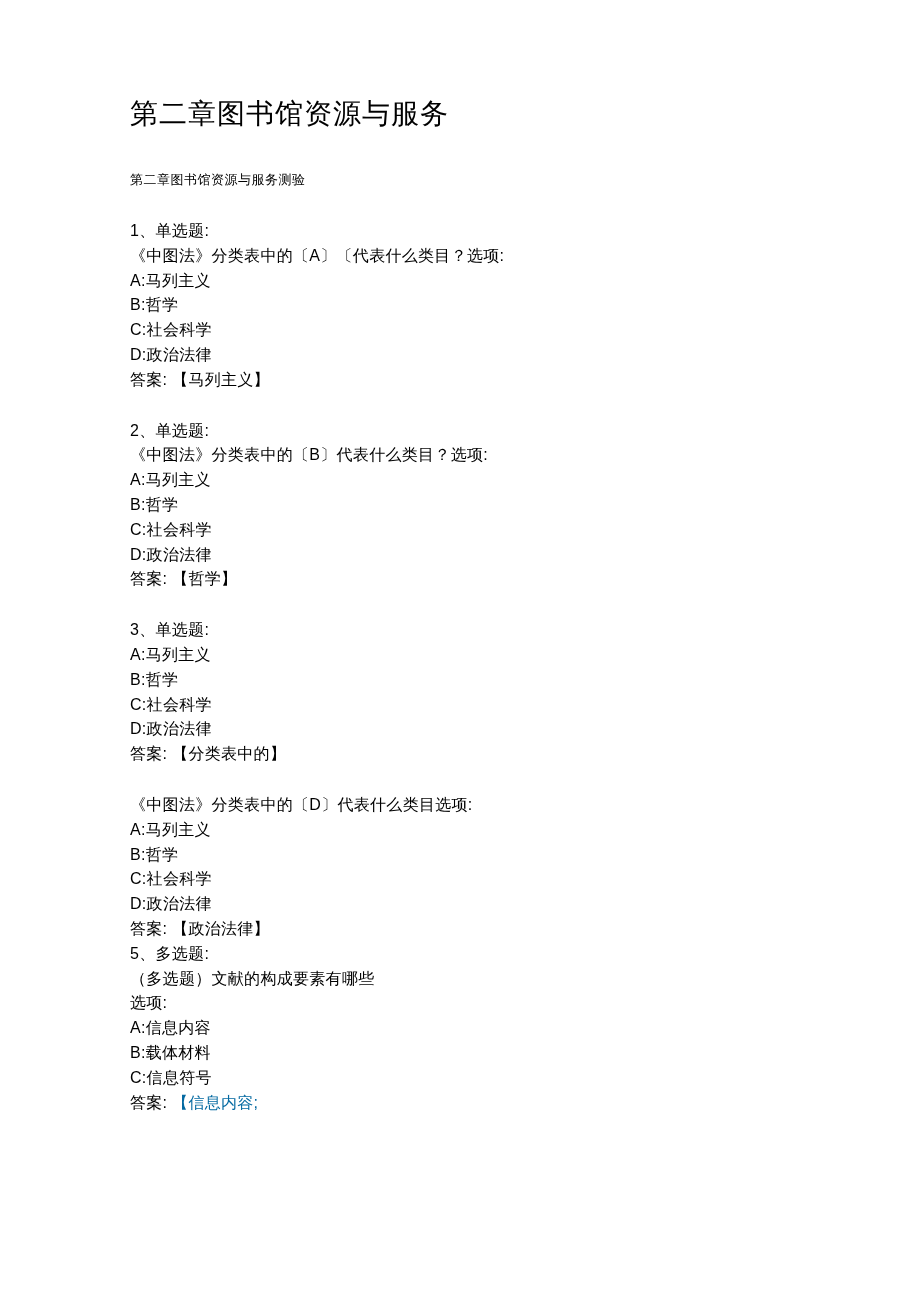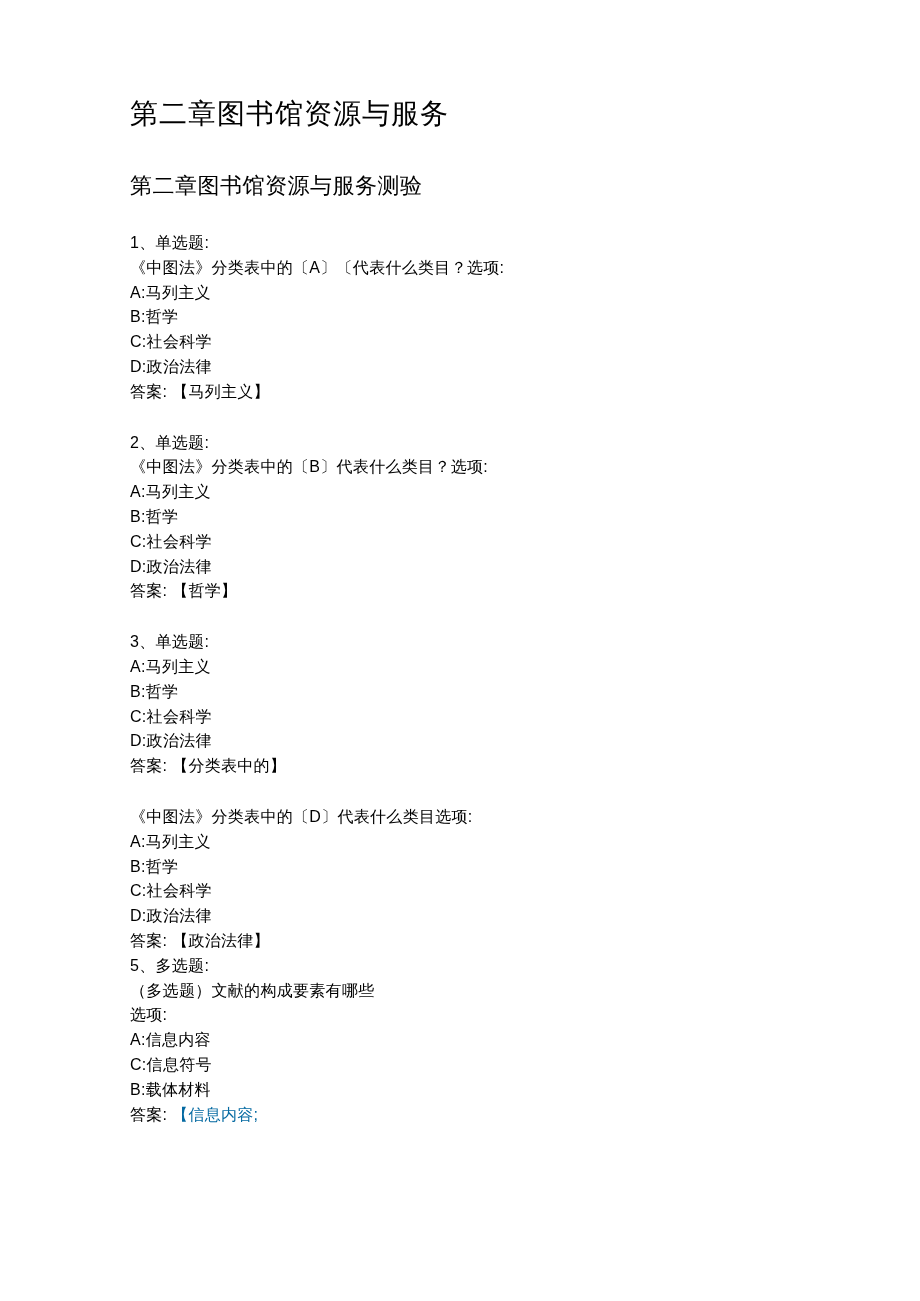--- a/index.html
+++ b/index.html
@@ -14,21 +14,21 @@
       padding: 95px 92px 40px 130px;
       box-sizing: border-box;
     }
     .main-title {
       font-size: 28px;
       font-weight: normal;
       margin: 0 0 38px 0;
       letter-spacing: 1px;
     }
     .sub-title {
-      font-size: 22px;
+      font-size: 13px;
       margin: 0 0 30px 0;
       letter-spacing: 0.5px;
     }
     .question-block {
       font-size: 16px;
       line-height: 1.55;
       margin-bottom: 26px;
     }
     .question-block.last {
       margin-bottom: 0;
@@ -83,19 +83,19 @@
     <div class="line">C:社会科学</div>
     <div class="line">D:政治法律</div>
     <div class="line">答案: 【政治法律】</div>
   </div>
 
   <div class="question-block last">
     <div class="line">5、多选题:</div>
     <div class="line">（多选题）文献的构成要素有哪些</div>
     <div class="line">选项:</div>
     <div class="line">A:信息内容</div>
+    <div class="line">B:载体材料</div>
     <div class="line">C:信息符号</div>
-    <div class="line">B:载体材料</div>
     <div class="line">
       <span>答案: </span><span class="answer-highlight">【信息内容;</span>
     </div>
   </div>
 </div>
 
 </body></html>

